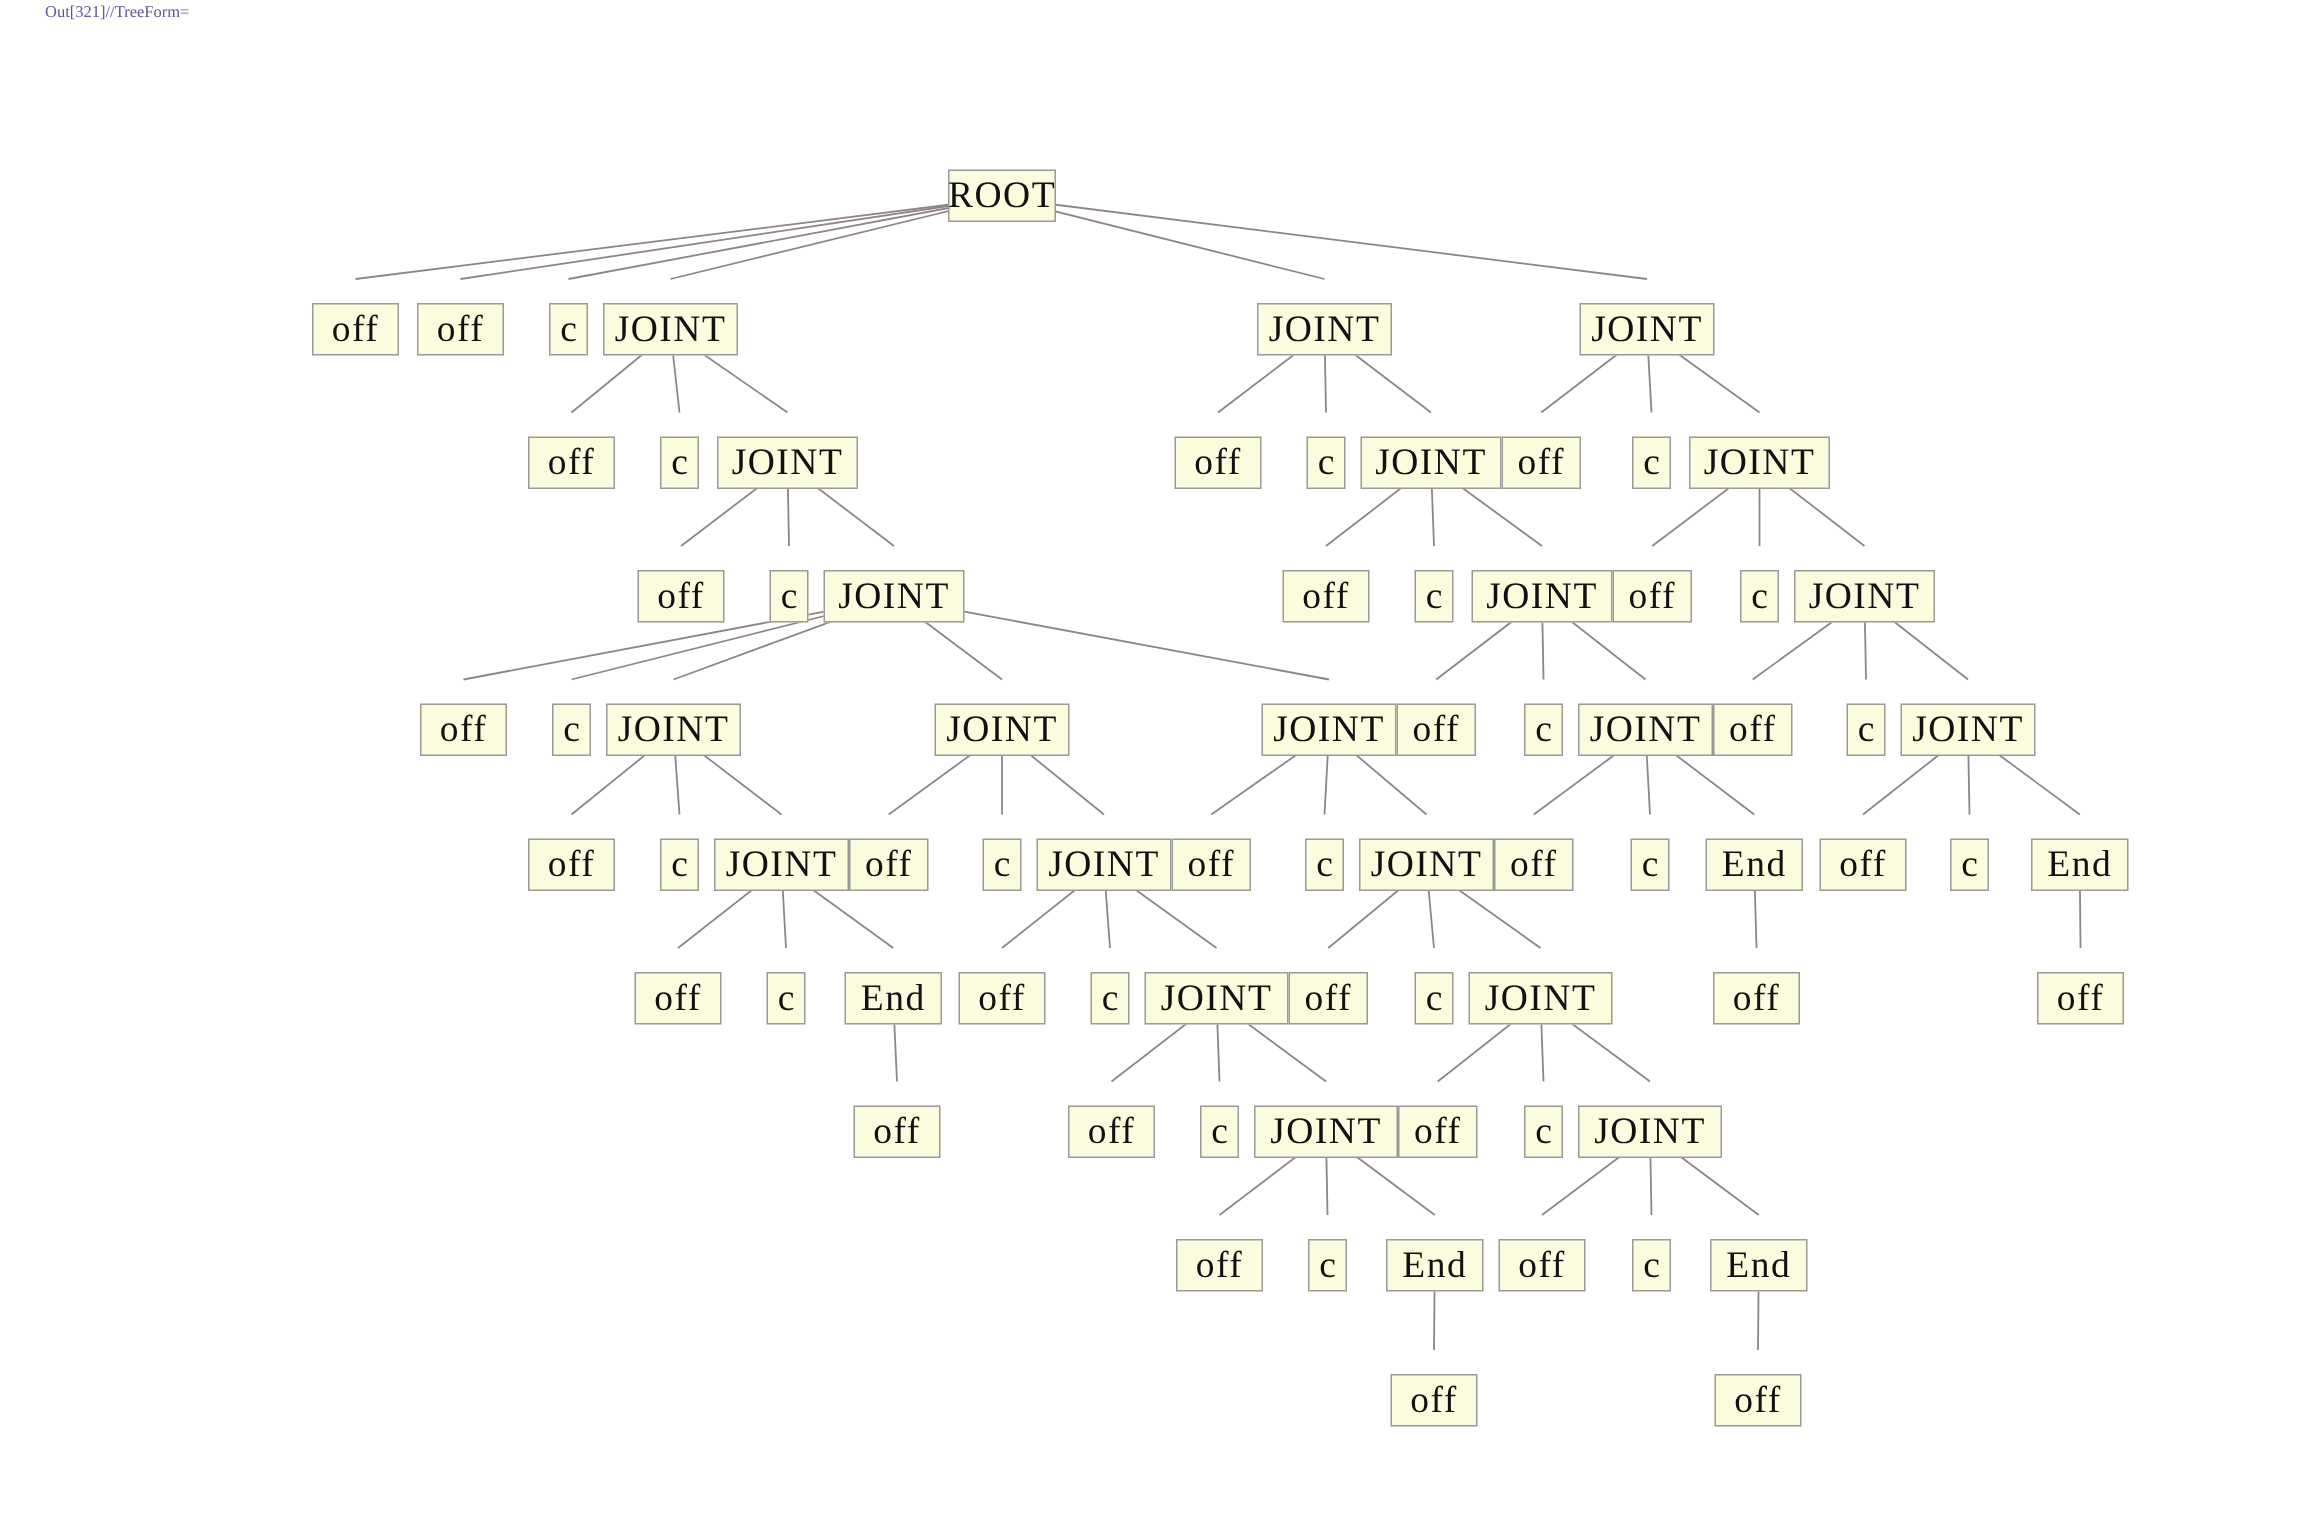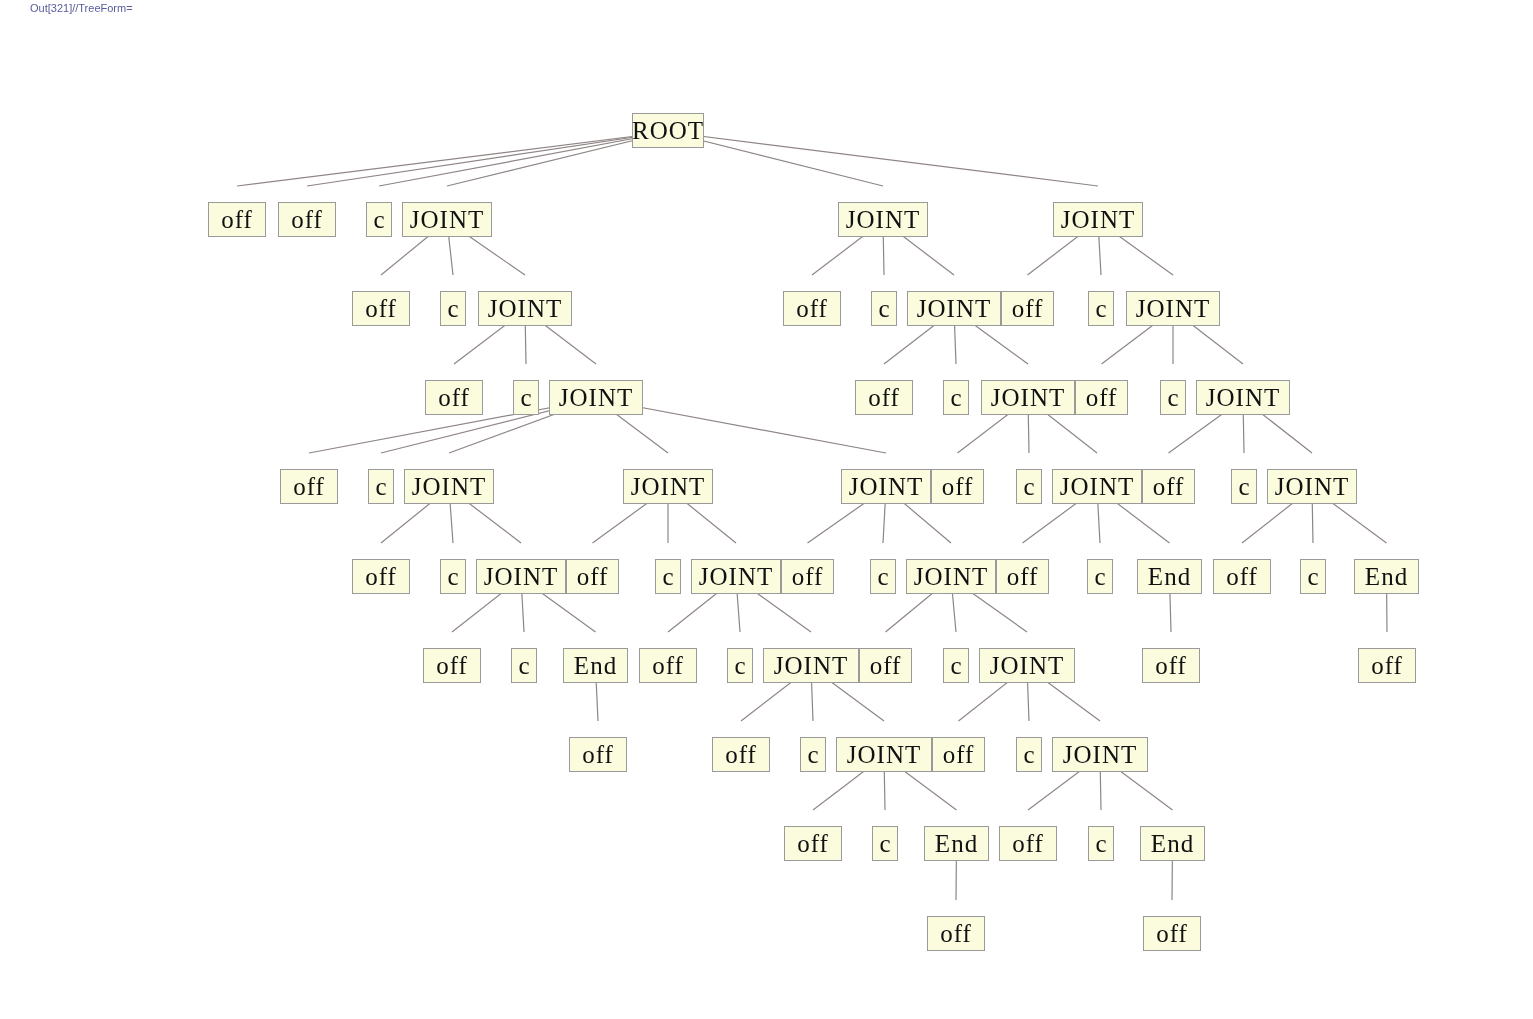--- a/index.html
+++ b/index.html
@@ -12,21 +12,21 @@
     width: 1533px;
     height: 1019px;
     position: relative;
     font-family: "Liberation Serif", "DejaVu Serif", serif;
     overflow: hidden;
   }
   #out-label {
     position: absolute;
     left: 30px;
     top: 2px;
-    font-family: Liberation Sans, sans-serif;
+    font-family: Liberation Serif, serif;
     font-size: 11px;
     color: #5a5a9c;
     white-space: nowrap;
     letter-spacing: 0px;
   }
   #tree-canvas {
     position: absolute;
     left: 0;
     top: 0;
     width: 1533px;

